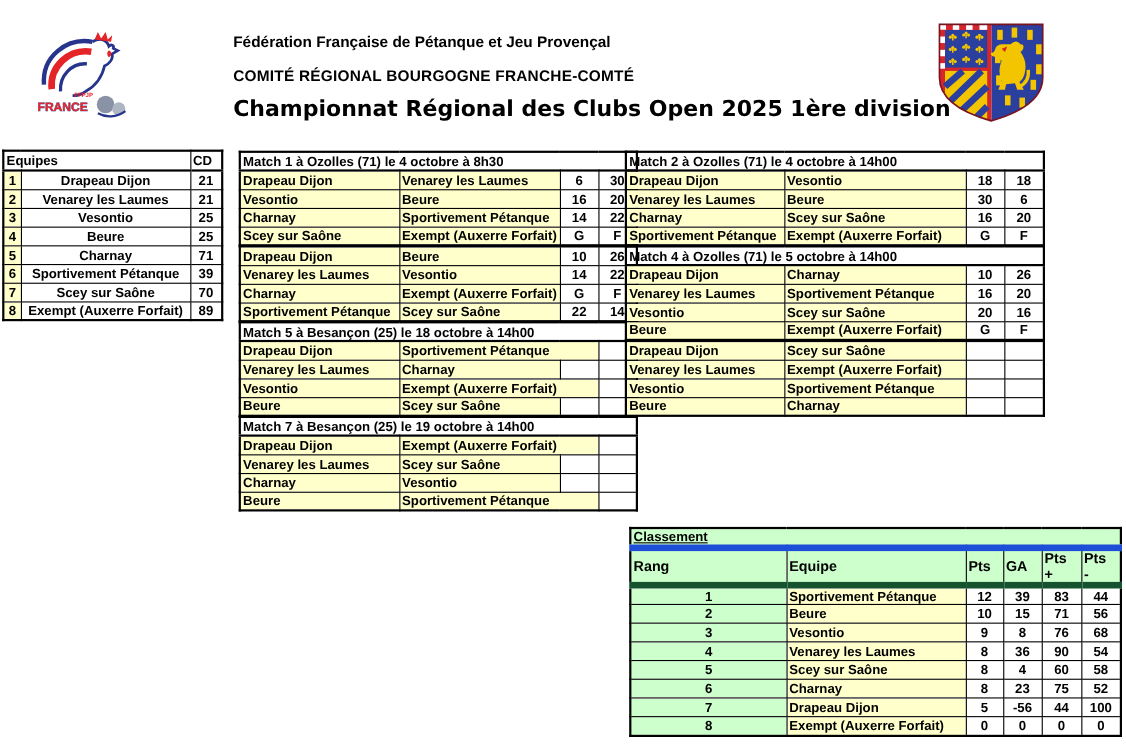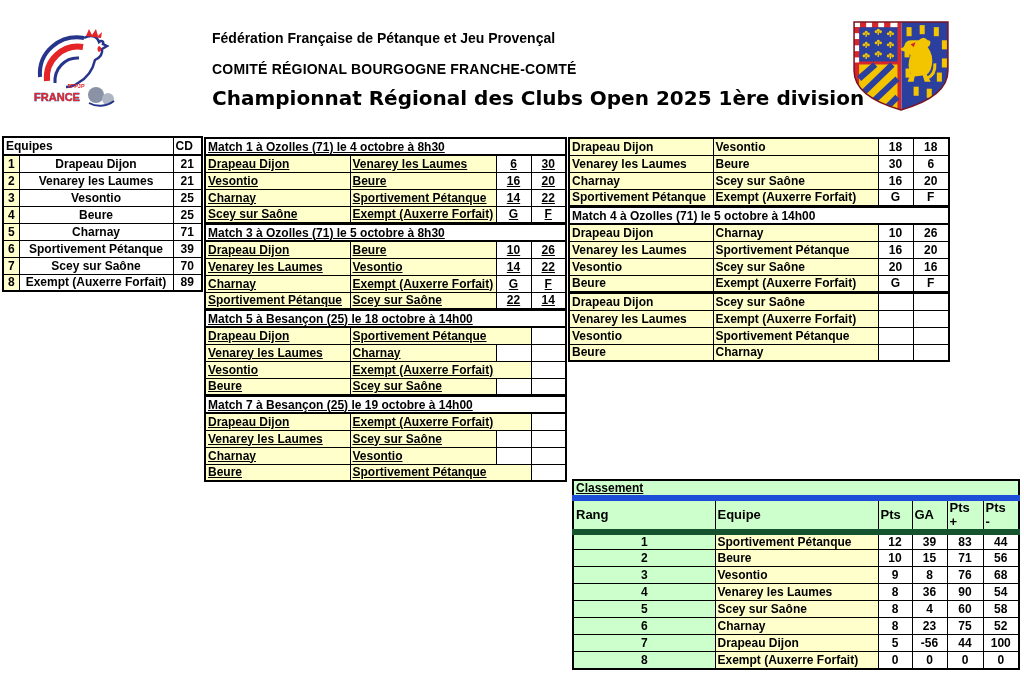--- a/index.html
+++ b/index.html
@@ -27,21 +27,21 @@
   th { text-align:left; }
   .hdr th { border-bottom:2px solid #000; }
   .y { background:#FFFFCC; }
   .g { background:#CCFFCC; }
   .c { text-align:center; }
   .l { text-align:left; }
 
   .teams { position:absolute; left:2px; top:136px; }
   .teams .hdr th { height:18px; }
 
-  .colA { position:absolute; left:204px; top:137px;text-decoration:underline; }
+  .colA { position:absolute; left:217px; top:137px; }
   .colB { position:absolute; left:568px; top:137px; }
   .colA table, .colB table { position:static; }
   .colA table + table, .colB table + table { margin-top:-1px; }
 
   .classement { position:absolute; left:572px; top:479px; }
   .classement .title th { height:17px; border-bottom:6px solid #1d4ed8;text-decoration:underline; }
   .classement .hdr2 th { height:34px; border-bottom:6px solid #14532d; font-size:13px; }
   .pre { white-space:pre-line; line-height:14px; }
 </style>
 </head>
@@ -223,23 +223,20 @@
   </tbody>
     </table>
   <table class="match">
     <colgroup>
         <col style="width:145px">
         <col style="width:146px">
         <col style="width:35px">
         <col style="width:35px">
       </colgroup>
     <tbody>
-        <tr class="hdr">
-          <th colspan="4">Match 3 à Ozolles (71) le 5 octobre à 8h30</th>
-        </tr>
     <tr>
           <td class="y l">Drapeau Dijon</td>
           <td class="y l">Beure</td>
           <td class="c">10</td>
           <td class="c">26</td>
         </tr>
     <tr>
           <td class="y l">Venarey les Laumes</td>
           <td class="y l">Vesontio</td>
           <td class="c">14</td>
@@ -333,20 +330,23 @@
 
 <div class="colB">
   <table class="match">
     <colgroup>
         <col style="width:144px">
         <col style="width:165px">
         <col style="width:35px">
         <col style="width:36px">
       </colgroup>
     <tbody>
+        <tr class="hdr">
+          <th colspan="4">Match 2 à Ozolles (71) le 4 octobre à 14h00</th>
+        </tr>
     <tr>
           <td class="y l">Drapeau Dijon</td>
           <td class="y l">Vesontio</td>
           <td class="c">18</td>
           <td class="c">18</td>
         </tr>
     <tr>
           <td class="y l">Venarey les Laumes</td>
           <td class="y l">Beure</td>
           <td class="c">30</td>

